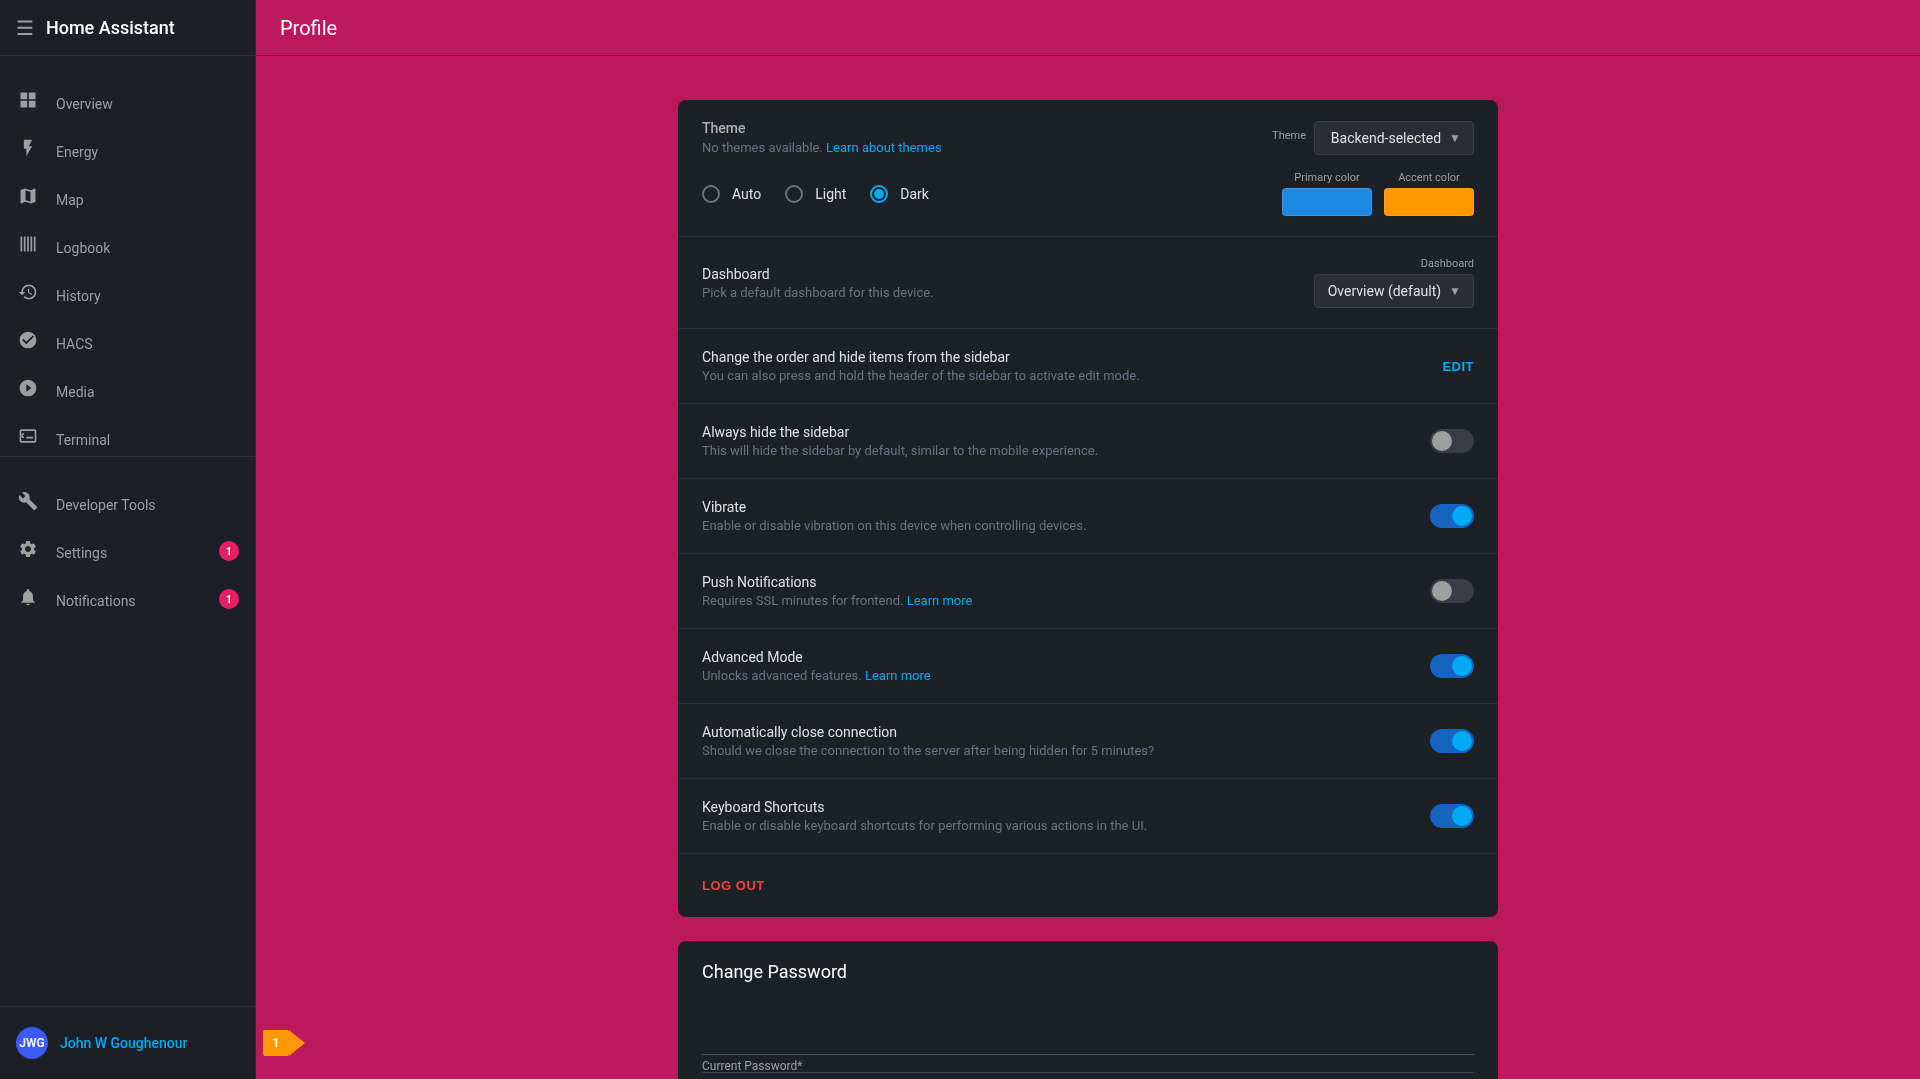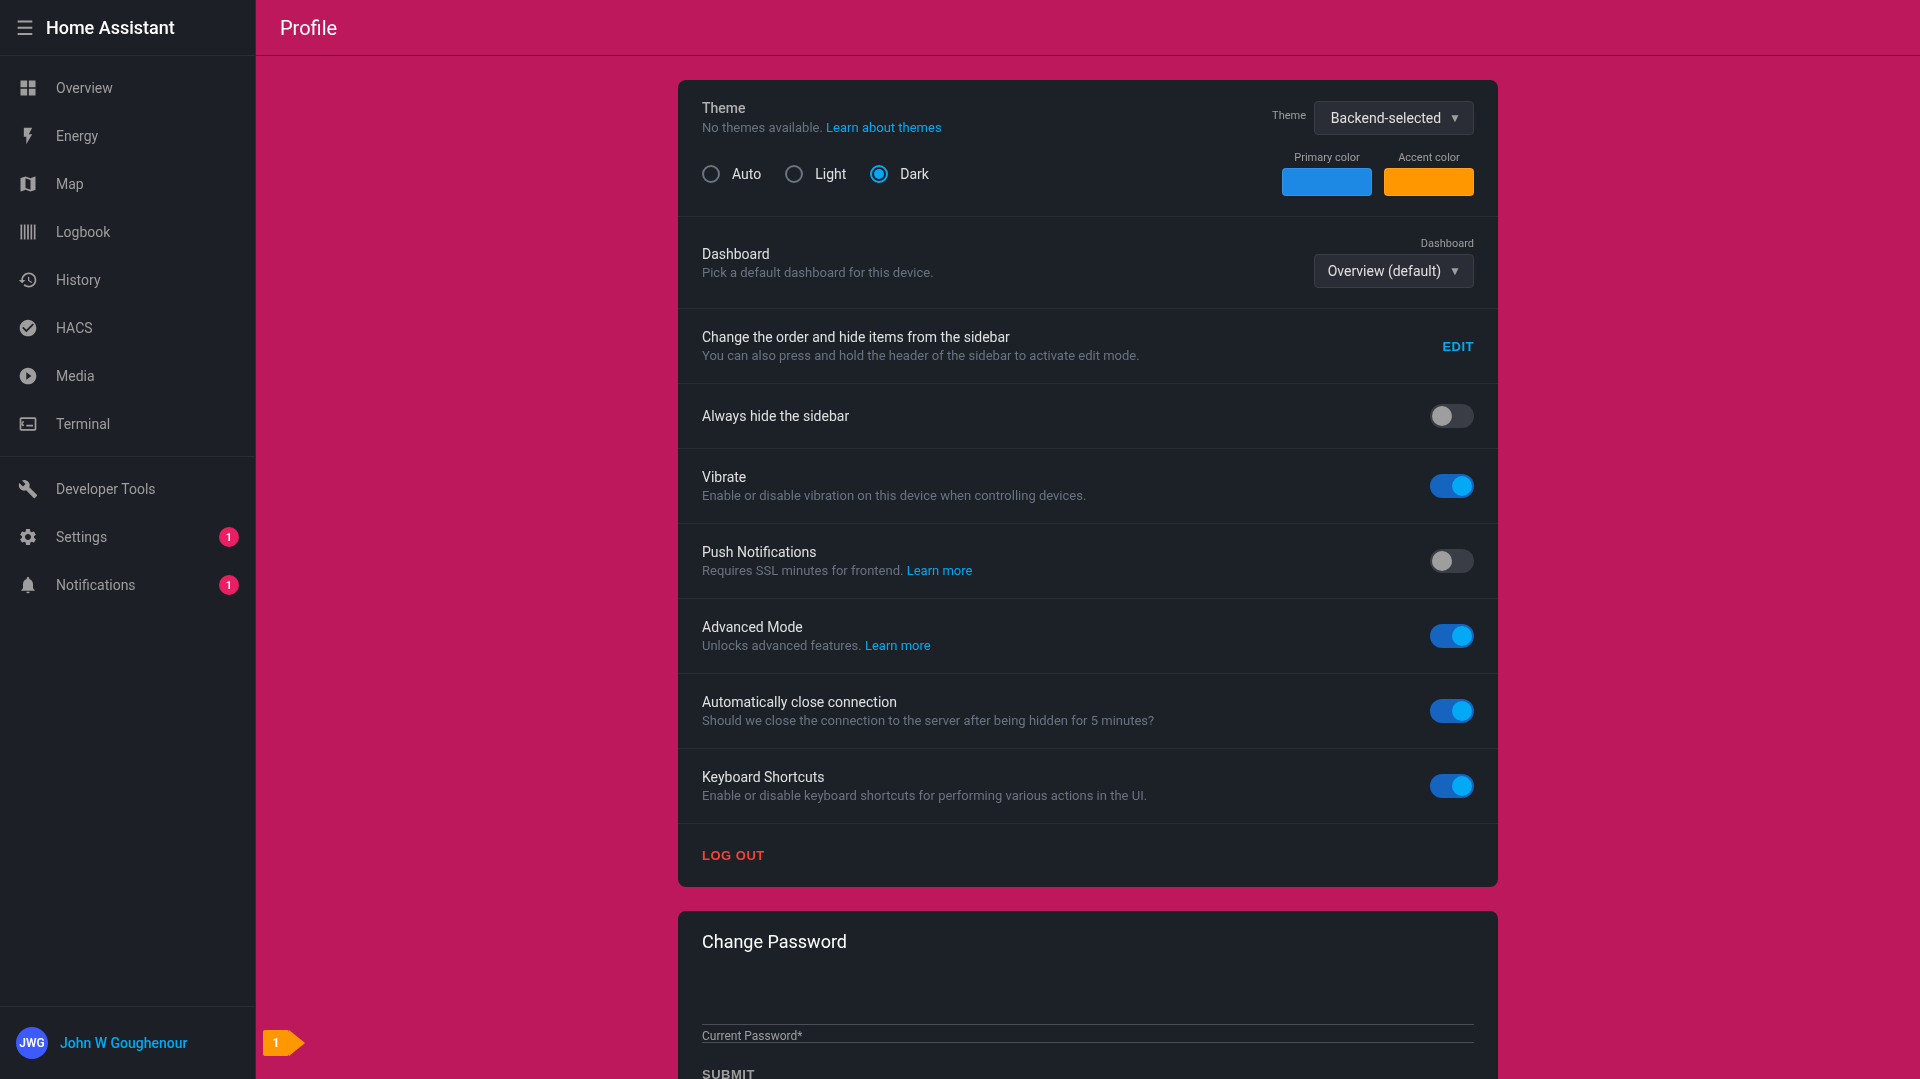--- a/index.html
+++ b/index.html
@@ -46,21 +46,21 @@
     }
 
     .sidebar-nav {
       flex: 1;
       overflow-y: auto;
       padding: 8px 0;
     }
 
     .sidebar-item {
       display: flex;
-      align-items: center;
+      align-items: flex-end;
       padding: 0 16px;
       height: 48px;
       gap: 16px;
       cursor: pointer;
       color: #9e9e9e;
       text-decoration: none;
       position: relative;
     }
 
     .sidebar-item-icon {
@@ -160,20 +160,21 @@
       flex: 1;
       overflow-y: auto;
       padding: 24px;
       display: flex;
       justify-content: center;
     }
 
     .profile-content {
       width: 100%;
       max-width: 820px;
+      margin-top: 20px;
     }
 
     
     .card {
       background: #1c2128;
       border-radius: 8px;
       margin-bottom: 24px;
       overflow: hidden;
     }
 
@@ -674,20 +675,21 @@
               <div class="label-secondary">You can also press and hold the header of the sidebar to activate edit mode.</div>
             </div>
             <button class="edit-btn">EDIT</button>
           </div>
         </div>
 
         <div class="card-section">
           <div class="two-col-row">
             <div class="label-group">
               <div class="label-primary">Always hide the sidebar</div>
+              <div class="label-secondary">This will hide the sidebar by default, similar to the mobile experience.</div>
             </div>
             <div class="toggle off">
               <div class="toggle-thumb"></div>
             </div>
           </div>
         </div>
 
         <div class="card-section">
           <div class="two-col-row">
             <div class="label-group">

